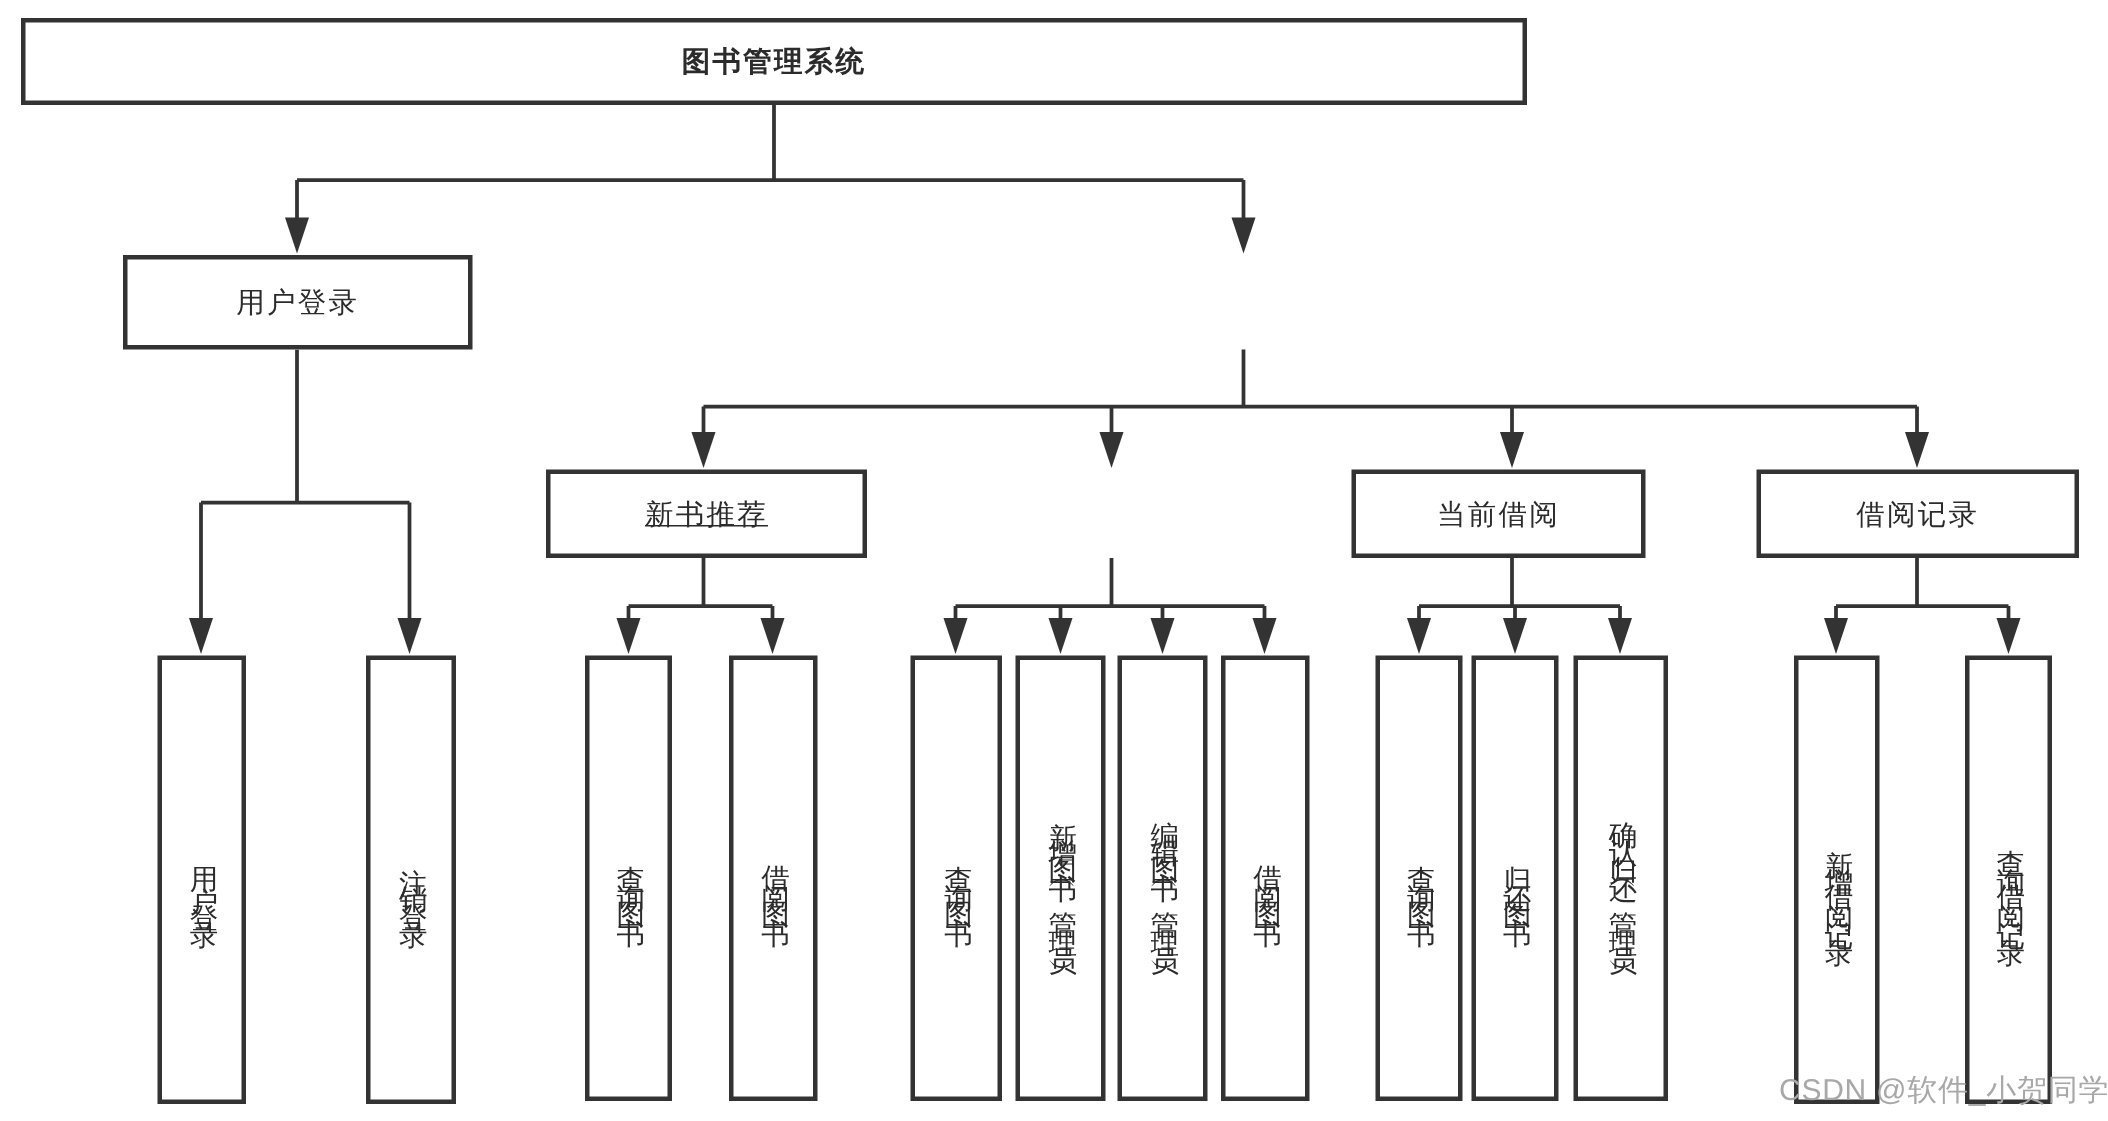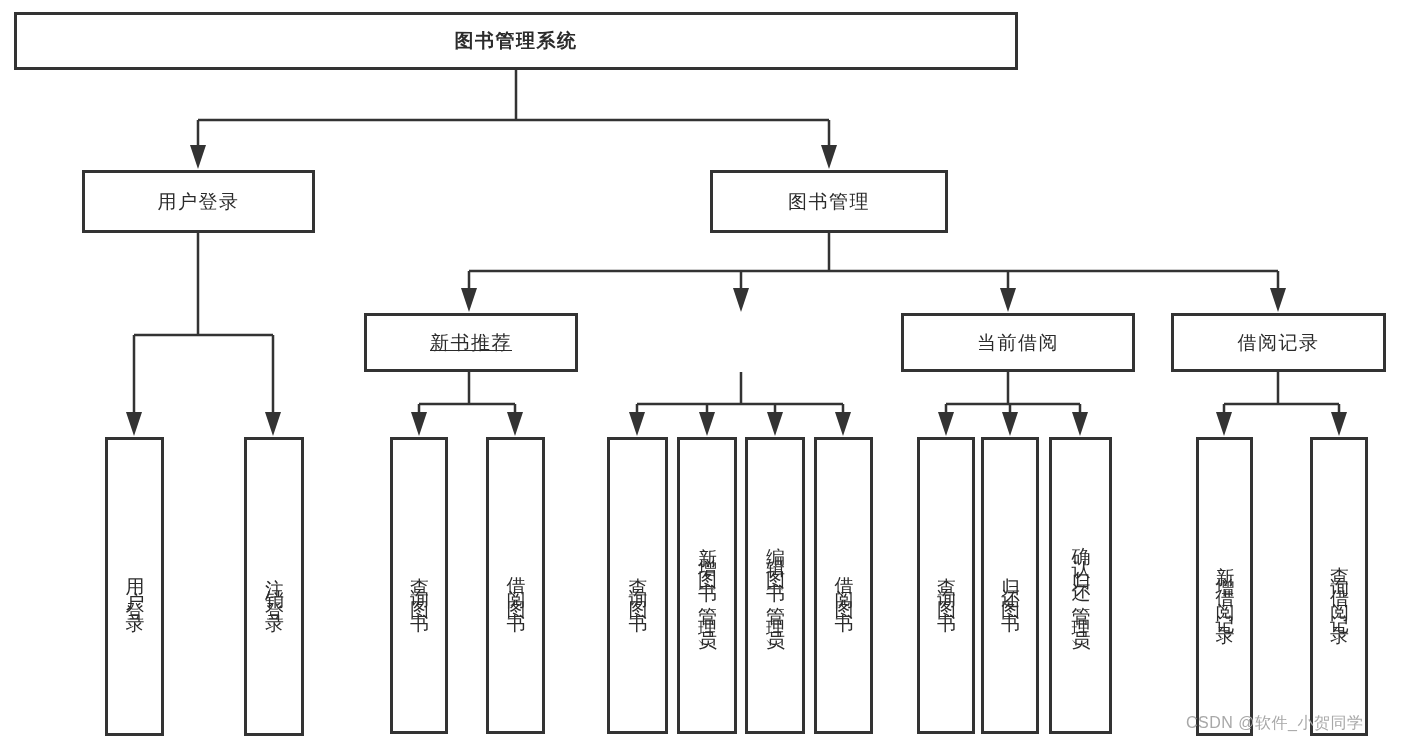--- a/index.html
+++ b/index.html
@@ -38,21 +38,21 @@
     text-orientation: mixed;
     font-size: 19px;
     letter-spacing: 12px;
     line-height: 1.1;
     white-space: nowrap;
   }
   .watermark {
     position: absolute;
     left: 1186px;
     top: 713px;
-    font-size: 16px;
+    font-size: 20px;
     letter-spacing: 0.5px;
     color: #a8a8a8;
     z-index: 5;
     white-space: nowrap;
   }
 </style>
 </head>
 <body>
 
 <div class="canvas">
@@ -97,28 +97,25 @@
     </g>
   </svg>
 
   <div class="node h" style="left:14px; top:12px; width:1004px; height:58px;font-weight:bold;">
     <span>图书管理系统</span>
   </div>
 
   <div class="node h" style="left:82px; top:170px; width:233px; height:63px;">
     <span>用户登录</span>
   </div>
-  <div class="node h" style="left:710px; top:170px; width:238px; height:63px;">
-    <span>图书管理</span>
-  </div>
 
   <div class="node h" style="left:364px; top:313px; width:214px; height:59px;text-decoration:underline;">
     <span>新书推荐</span>
   </div>
-  <div class="node h" style="left:901px; top:313px; width:234px; height:59px;">
+  <div class="node h" style="left:901px; top:313px; width:196px; height:59px;">
     <span>当前借阅</span>
   </div>
   <div class="node h" style="left:1171px; top:313px; width:215px; height:59px;text-align:center;">
     <span>借阅记录</span>
   </div>
 
   <div class="node v" style="left:105px; top:437px; width:59px; height:299px;">
     <span>用户登录</span>
   </div>
   <div class="node v" style="left:244px; top:437px; width:60px; height:299px;">

